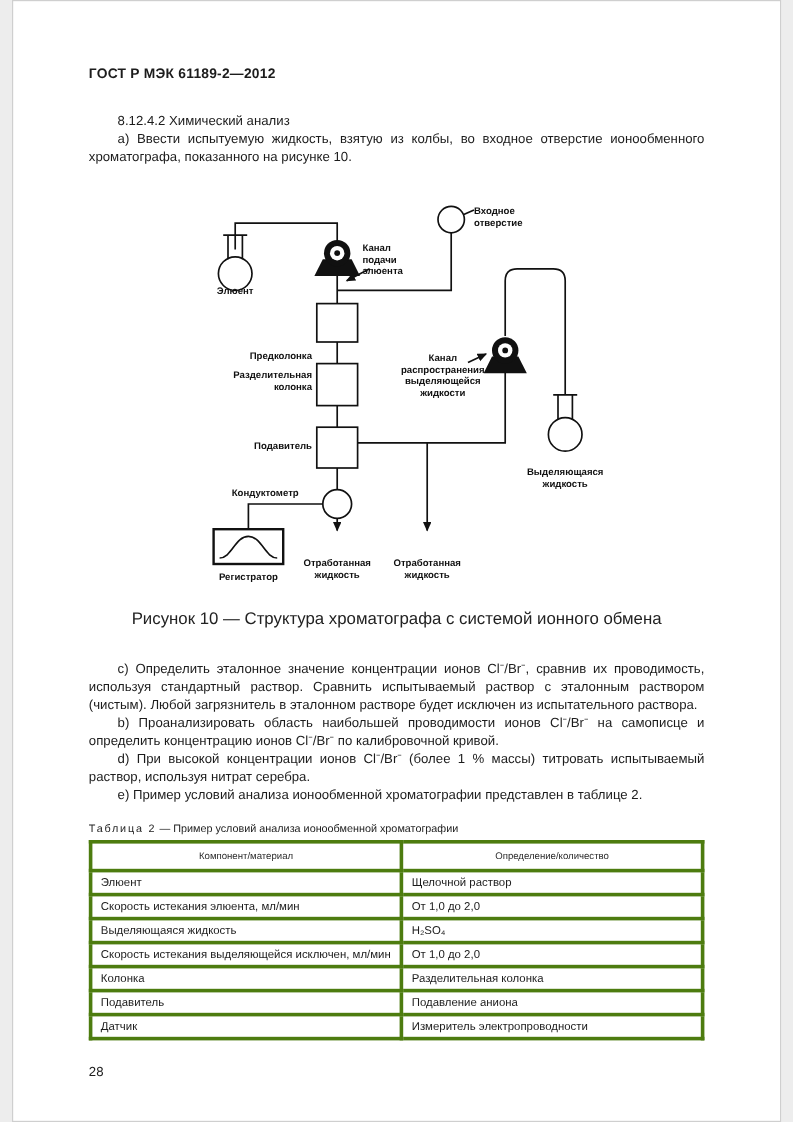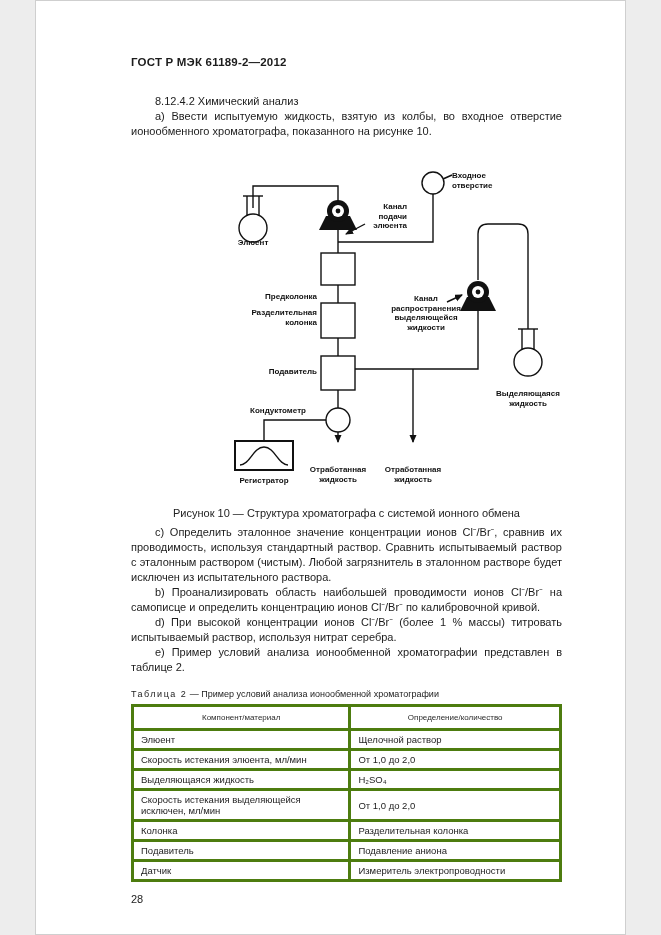--- a/index.html
+++ b/index.html
@@ -1,43 +1,43 @@
 <!DOCTYPE html>
 <html><head>
 <meta charset="utf-8">
 <style>
   * { margin:0; padding:0; box-sizing:border-box; }
   html,body { background:#ededed; }
   body { font-family:"Liberation Sans", sans-serif; }
   .page {
-    position:relative; width:591px; height:935px; margin:0 auto;
+    position:relative; width:641px; height:935px; margin:0 auto;
     background:#ffffff; border:1px solid #cfcfcf;
-    padding:55px 63px 0 95px; color:#1c1c1c;
+    padding:55px 63px 0 63px; color:#1c1c1c;
   }
   .doc-header { font-size:11.5px; font-weight:bold; letter-spacing:.2px; }
   .body-text { margin-top:26px; }
   .para { font-size:11px; line-height:15px; text-align:justify; text-indent:24px; }
   .figure { position:relative; width:535px; height:335px; margin-top:27px; }
   .figure svg { position:absolute; left:0; top:0; }
   .dlabel {
     position:absolute; font-size:8px; font-weight:bold; line-height:9.5px;
     color:#111;
   }
-  .caption { text-align:center; font-size:11px; color:#222; margin-top:6px; margin-bottom:6px; }
+  .caption { text-align:center; font-size:14px; color:#222; margin-top:6px; margin-bottom:28px; }
   .tbl-title { font-size:9px; margin-top:14px; margin-bottom:5px; }
   .tbl-title .tt-label { letter-spacing:1.5px; }
   table.cond { width:100%; border-collapse:collapse; table-layout:fixed; }
   table.cond th, table.cond td { border:3px solid #4d7c0f; vertical-align:middle; }
   table.cond th {
     font-size:8px; font-weight:normal; color:#2a2a2a;
     text-align:center; padding:6px 4px; height:22px;
   }
   table.cond td { font-size:9.5px; padding:3px 7px; height:19px; }
   table.cond col.c1 { width:50.8%; }
-  .page-num { font-size:11px; margin-top:11px; }
+  .page-num { font-size:11px; margin-top:21px; }
 </style>
 </head>
 <body>
 
 <div class="page">
 
   <div class="doc-header">ГОСТ Р МЭК 61189-2—2012</div>
 
   <div class="body-text">
     <p class="para">8.12.4.2 Химический анализ</p>
@@ -103,21 +103,21 @@
       </g>
 
       <g>
         <rect x="104" y="275" width="58" height="29" fill="#ffffff" stroke="#111" stroke-width="2"></rect>
         <path d="M109,299 C119,299 122,281 133,281 C144,281 147,299 157,299" fill="none" stroke="#111" stroke-width="1.4"></path>
       </g>
     </svg>
 
     <div class="dlabel" style="left:92px;  top:72px;  width:60px; text-align:center;">Элюент</div>
     <div class="dlabel" style="left:321px; top:5px;   width:50px;">Входное отверстие</div>
-    <div class="dlabel" style="left:228px; top:36px;  width:48px; text-align:right;">Канал подачи элюента</div>
+    <div class="dlabel" style="left:228px; top:36px;  width:48px; text-align:left;">Канал подачи элюента</div>
     <div class="dlabel" style="left:108px; top:94px;  width:78px; text-align:right;margin-top:32px;">Предколонка</div>
     <div class="dlabel" style="left:108px; top:142px; width:78px; text-align:right;">Разделительная колонка</div>
     <div class="dlabel" style="left:256px; top:128px; width:78px; text-align:center;">Канал распространения выделяющейся жидкости</div>
     <div class="dlabel" style="left:108px; top:201px; width:78px; text-align:right;">Подавитель</div>
     <div class="dlabel" style="left:360px; top:223px; width:74px; text-align:center;">Выделяющаяся жидкость</div>
     <div class="dlabel" style="left:108px; top:240px; width:78px; text-align:center;">Кондуктометр</div>
     <div class="dlabel" style="left:100px; top:310px; width:66px; text-align:center;">Регистратор</div>
     <div class="dlabel" style="left:170px; top:299px; width:74px; text-align:center;">Отработанная жидкость</div>
     <div class="dlabel" style="left:245px; top:299px; width:74px; text-align:center;">Отработанная жидкость</div>
   </div>

